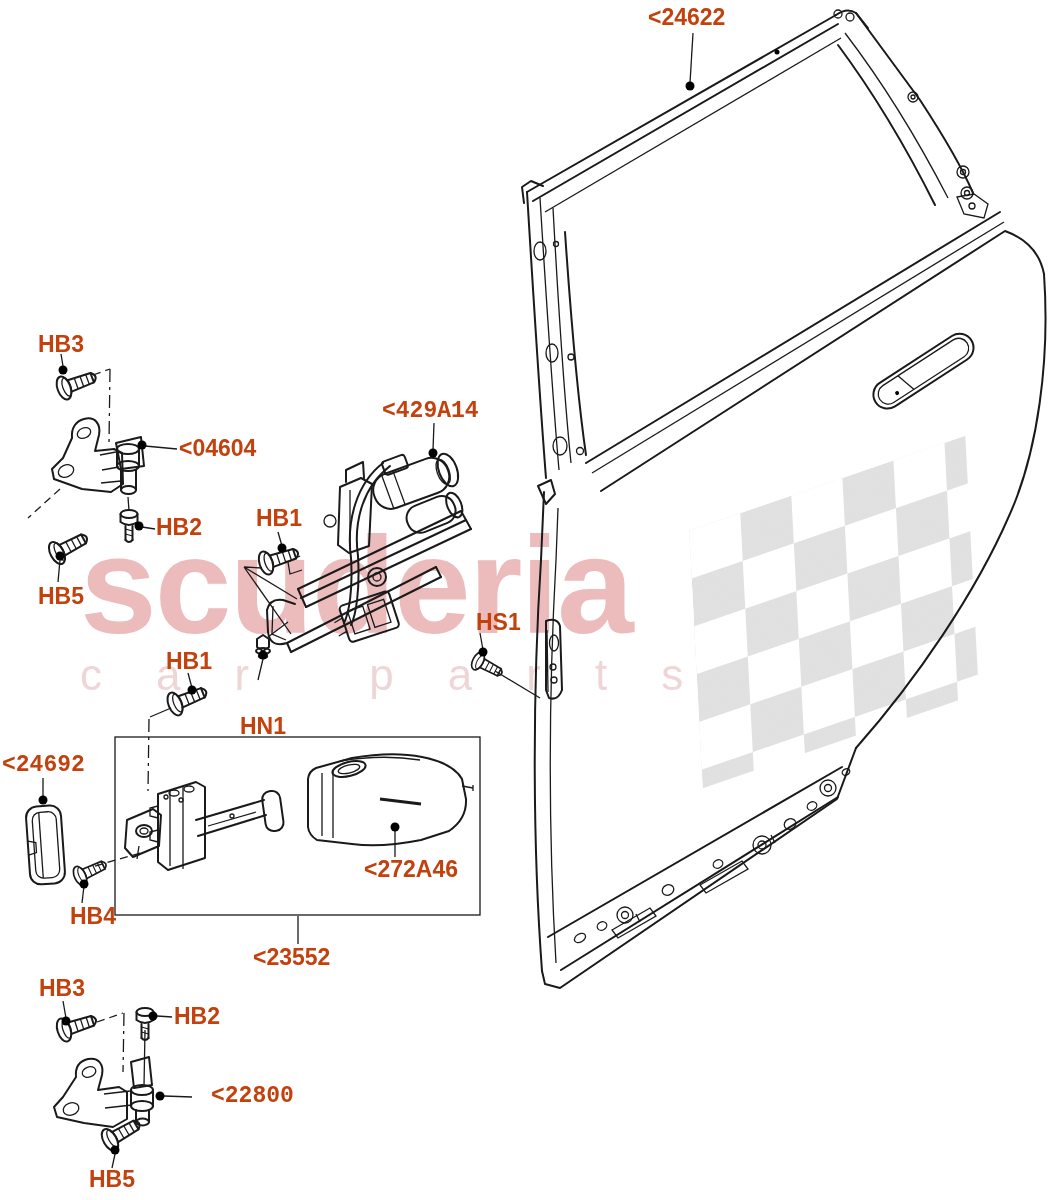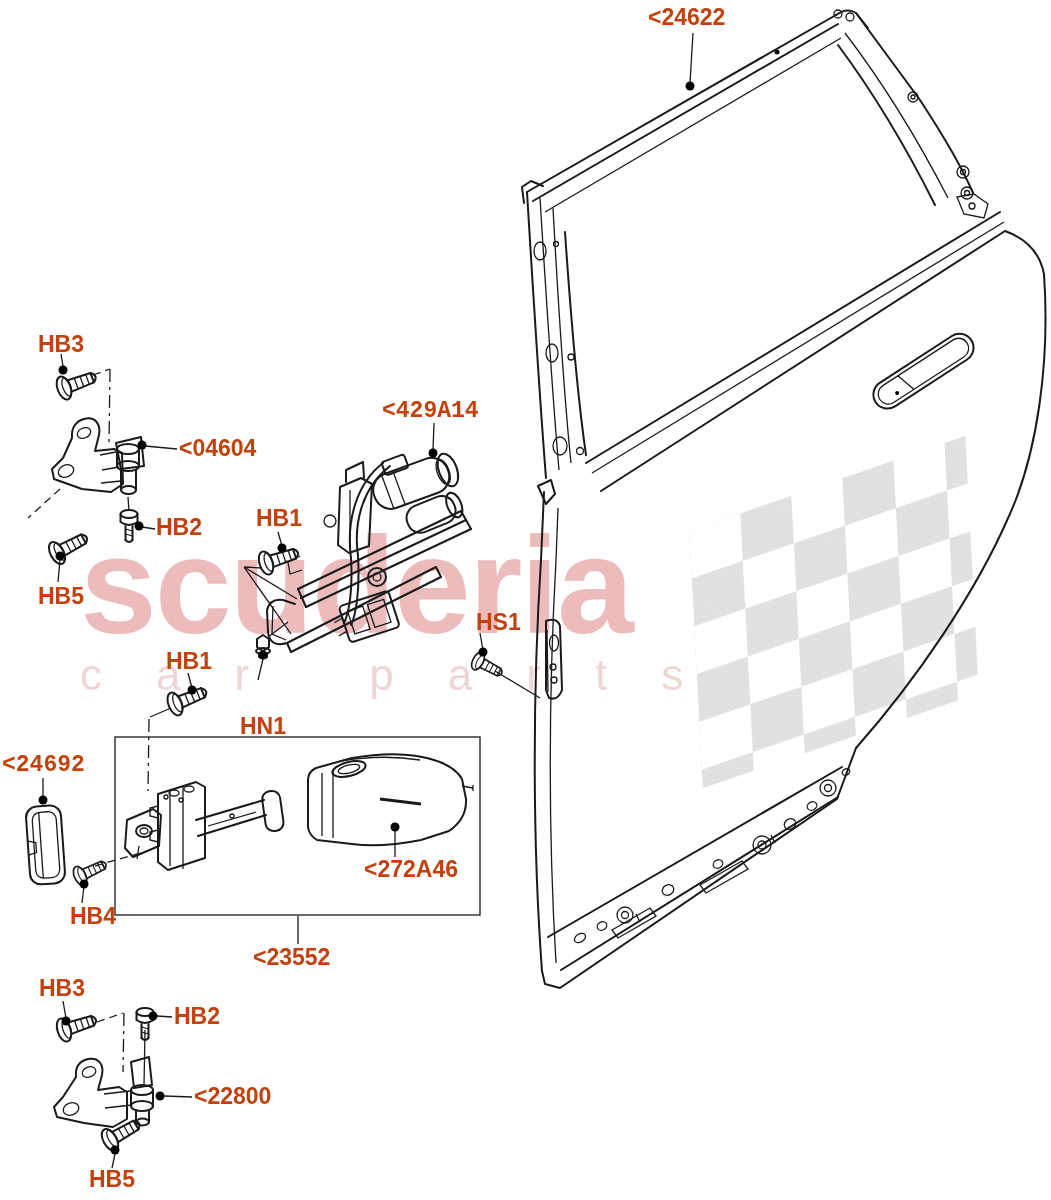--- a/index.html
+++ b/index.html
@@ -317,16 +317,16 @@
   <div class="plabel" style="left:256px;top:507px;">HB1</div>
   <div class="plabel" style="left:476px;top:611px;">HS1</div>
   <div class="plabel" style="left:240px;top:679px;margin-top:36px;">HN1</div>
   <div class="plabel" style="left:166px;top:650px;">HB1</div>
   <div class="plabel" style="left:2px;top:754px;font-family:Liberation Mono, monospace;">&lt;24692</div>
   <div class="plabel" style="left:70px;top:905px;">HB4</div>
   <div class="plabel" style="left:340px;top:858px;margin-left:24px;">&lt;272A46</div>
   <div class="plabel" style="left:253px;top:946px;">&lt;23552</div>
   <div class="plabel" style="left:39px;top:977px;">HB3</div>
   <div class="plabel" style="left:174px;top:1005px;">HB2</div>
-  <div class="plabel" style="left:194px;top:1085px;">&lt;22800</div>
+  <div class="plabel" style="left:211px;top:1085px;font-family:Liberation Mono, monospace;">&lt;22800</div>
   <div class="plabel" style="left:89px;top:1168px;">HB5</div>
 
 </div>
 
 </body></html>

